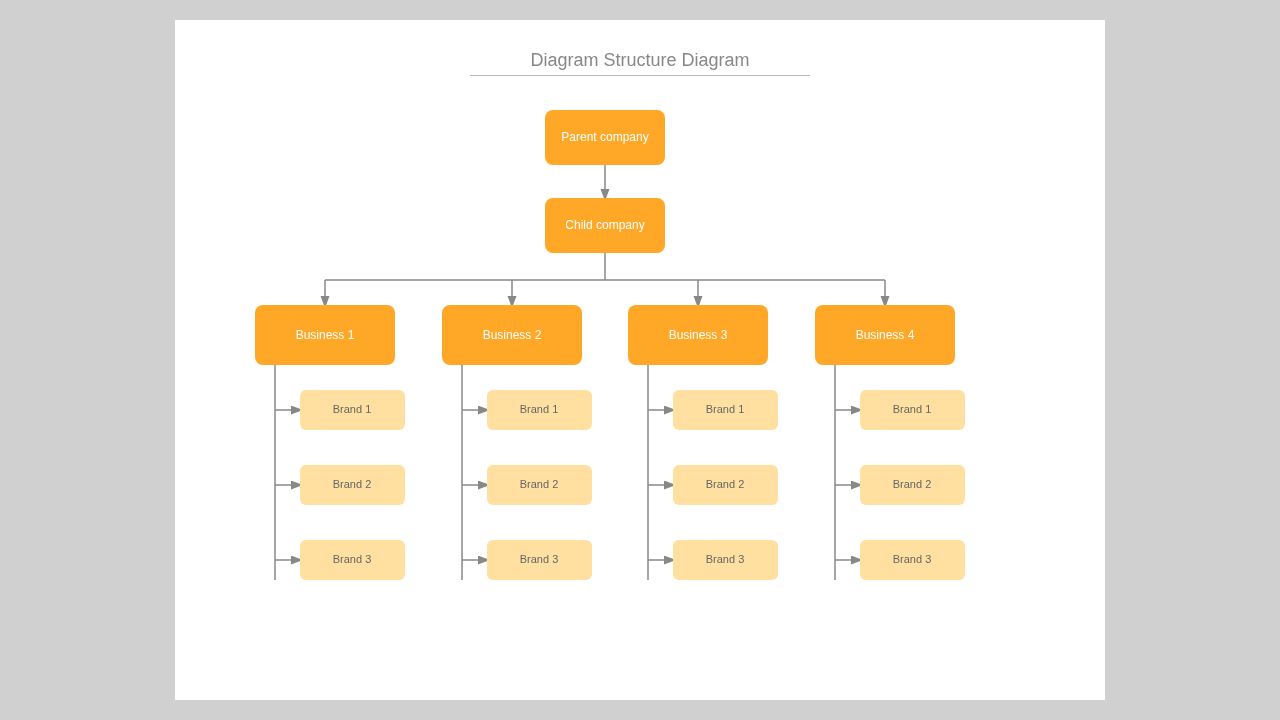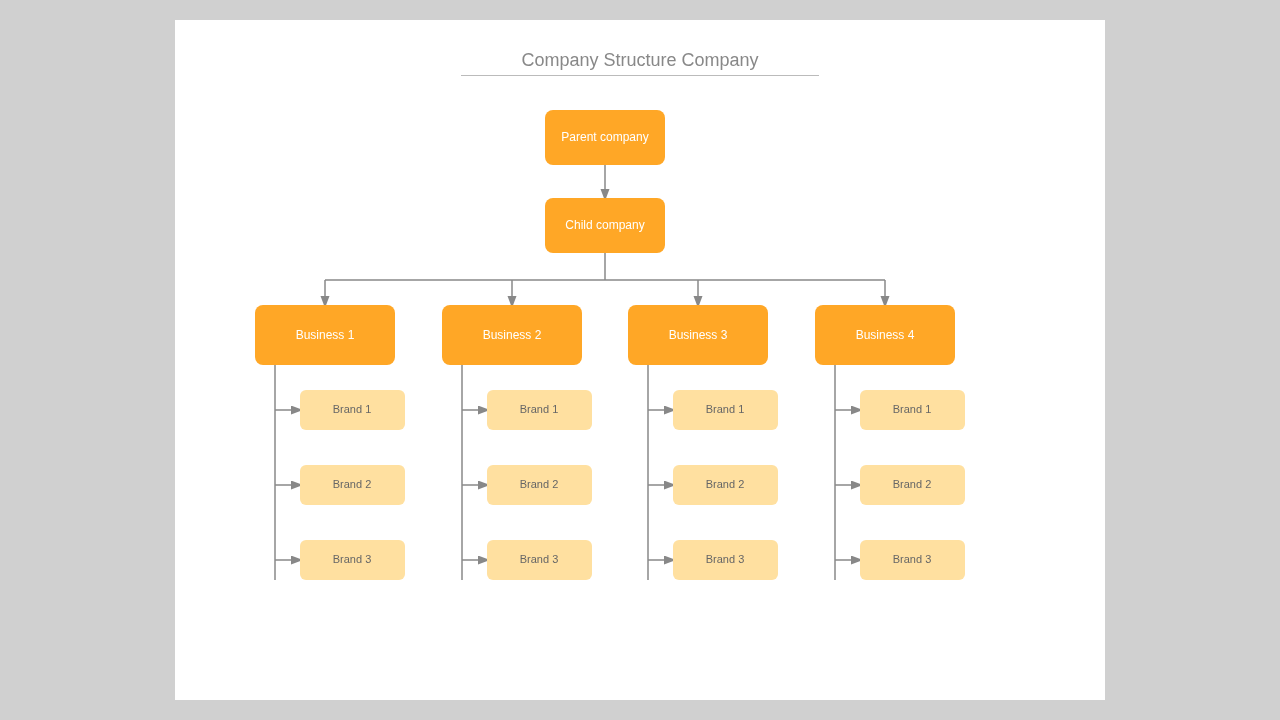--- a/index.html
+++ b/index.html
@@ -41,21 +41,21 @@
       top: 70px;
       left: 0;
     }
     .node-text-white { fill: white; font-size: 12px; text-anchor: middle; dominant-baseline: middle; }
   </style>
 </head>
 <body>
 
 <div class="canvas">
   <div class="title-area">
-    <span class="title-text">Company Structure Company</span>
+    <span class="title-text">Diagram Structure Diagram</span>
   </div>
 
   <svg class="diagram">
     <defs>
       <marker id="arrow" markerWidth="8" markerHeight="8" refX="6" refY="3" orient="auto">
         <path d="M0,0 L0,6 L8,3 z" fill="#888"></path>
       </marker>
     </defs>
 
     <rect x="370" y="20" width="120" height="55" rx="8" ry="8" fill="#FFA726"></rect>

